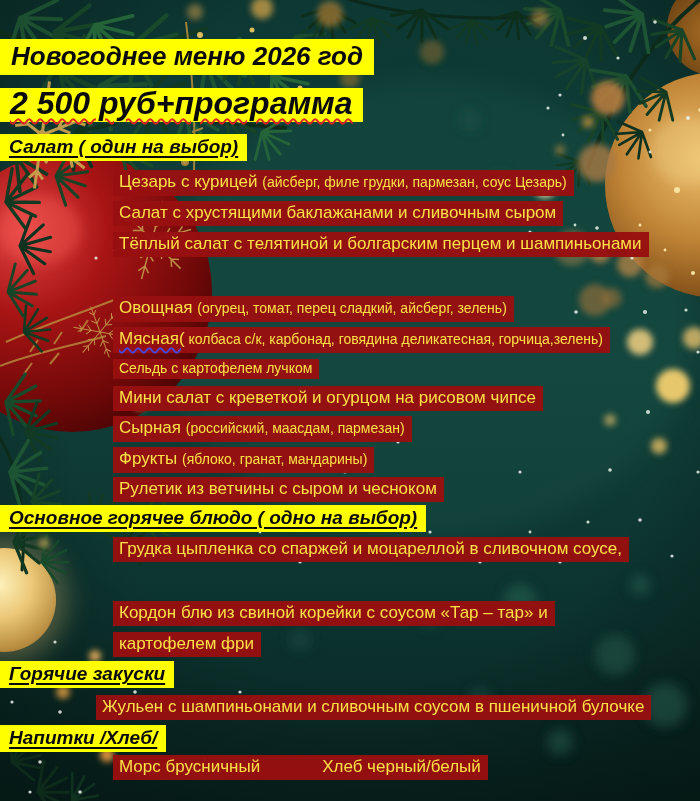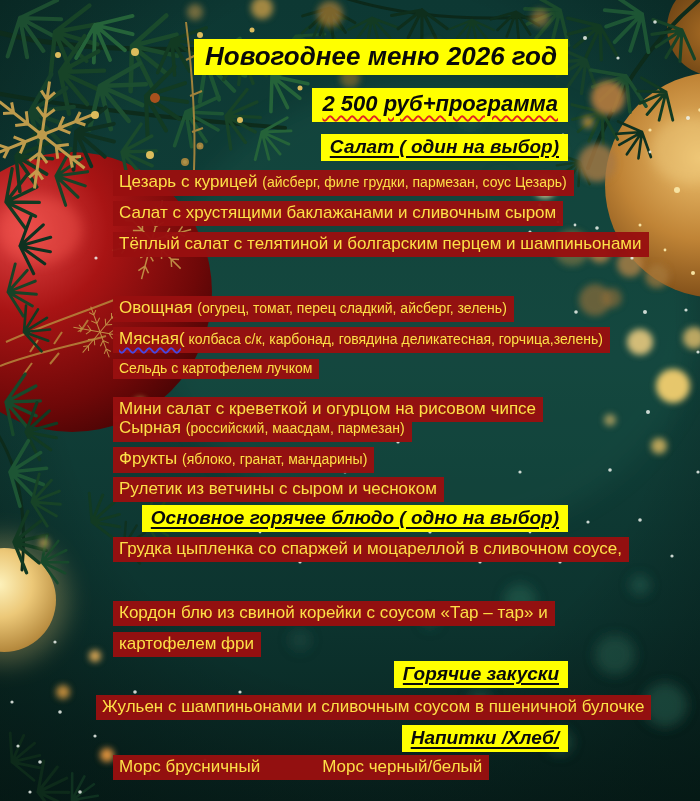--- a/index.html
+++ b/index.html
@@ -1,31 +1,31 @@
 <!DOCTYPE html>
 <html><head>
 <meta charset="utf-8">
 <style>
   html,body{margin:0;padding:0;background:#071d1b;}
   .stage{position:relative;width:700px;height:801px;overflow:hidden;
          font-family:"Liberation Sans",sans-serif;background:#0c332e;}
   .bg{position:absolute;left:0;top:0;width:700px;height:801px;display:block;}
   .row{position:absolute;left:113px;white-space:nowrap;z-index:2;}
-  .row.center{left:0;width:568px;text-align:right;}
+  .row.center{left:0;width:568px;text-align:left;}
   .bar{display:inline-block;background:rgba(152,16,16,.97);color:#fde047;
        font-size:17px;line-height:21px;padding:1px 7px 3px 6px;}
   .bar .dt{font-size:14px;}
   .bar.sm{font-size:14px;line-height:17px;padding:1px 7px 2px 6px;text-align:center;}
   .gap{display:inline-block;width:62px;}
   .hl{display:inline-block;background:#ffff00;color:#0a0a0a;font-weight:700;font-style:italic;
       font-size:19px;line-height:24px;padding:1px 9px 2px;
       text-decoration:underline;text-decoration-thickness:1.5px;text-underline-offset:3px;}
   .hl.big{font-size:20px;line-height:25px;}
   .hl.ttl{font-size:26px;line-height:31px;padding:2px 11px 3px;text-decoration:none;}
-  .hl.price{font-size:22px;line-height:29px;padding:1px 10px 4px;
+  .hl.price{font-size:32px;line-height:29px;padding:1px 10px 4px;
       text-decoration:underline;text-decoration-style:wavy;text-decoration-color:#e02323;
       text-decoration-thickness:2px;text-underline-offset:4px;}
   .sq-blue{text-decoration:underline;text-decoration-style:wavy;text-decoration-color:#4747e0;
       text-decoration-thickness:1.5px;text-underline-offset:3px;}
 </style>
 </head>
 <body>
 
 <div class="stage">
 
@@ -326,21 +326,21 @@
 
   <div class="row" style="top:296px">
     <span class="bar"><span class="nm">Овощная </span><span class="dt">(огурец, томат, перец сладкий, айсберг, зелень)</span></span>
   </div>
   <div class="row" style="top:327px">
     <span class="bar"><span class="nm sq-blue">Мясная(</span><span class="dt"> колбаса с/к, карбонад, говядина деликатесная, горчица,зелень)</span></span>
   </div>
   <div class="row" style="top:359px">
     <span class="bar sm">Сельдь с картофелем лучком</span>
   </div>
-  <div class="row" style="top:397px">
+  <div class="row" style="top:386px">
     <span class="bar">Мини салат с креветкой и огурцом на рисовом чипсе</span>
   </div>
   <div class="row" style="top:416px">
     <span class="bar"><span class="nm">Сырная </span><span class="dt">(российский, маасдам, пармезан)</span></span>
   </div>
   <div class="row" style="top:447px">
     <span class="bar"><span class="nm">Фрукты </span><span class="dt">(яблоко, гранат, мандарины)</span></span>
   </div>
   <div class="row" style="top:477px">
     <span class="bar">Рулетик из ветчины с сыром и чесноком</span>
@@ -363,16 +363,16 @@
     <span class="hl">Горячие закуски</span>
   </div>
   <div class="row" style="top:695px;left:96px">
     <span class="bar">Жульен с шампиньонами и сливочным соусом в пшеничной булочке</span>
   </div>
 
   <div class="row center" style="top:725px">
     <span class="hl">Напитки /Хлеб/</span>
   </div>
   <div class="row" style="top:755px">
-    <span class="bar"><span class="nm">Морс брусничный</span><span class="gap"></span><span class="nm">Морс черный/белый</span></span>
+    <span class="bar"><span class="nm">Морс брусничный</span><span class="gap"></span><span class="nm">Хлеб черный/белый</span></span>
   </div>
 
 </div>
 
 </body></html>

